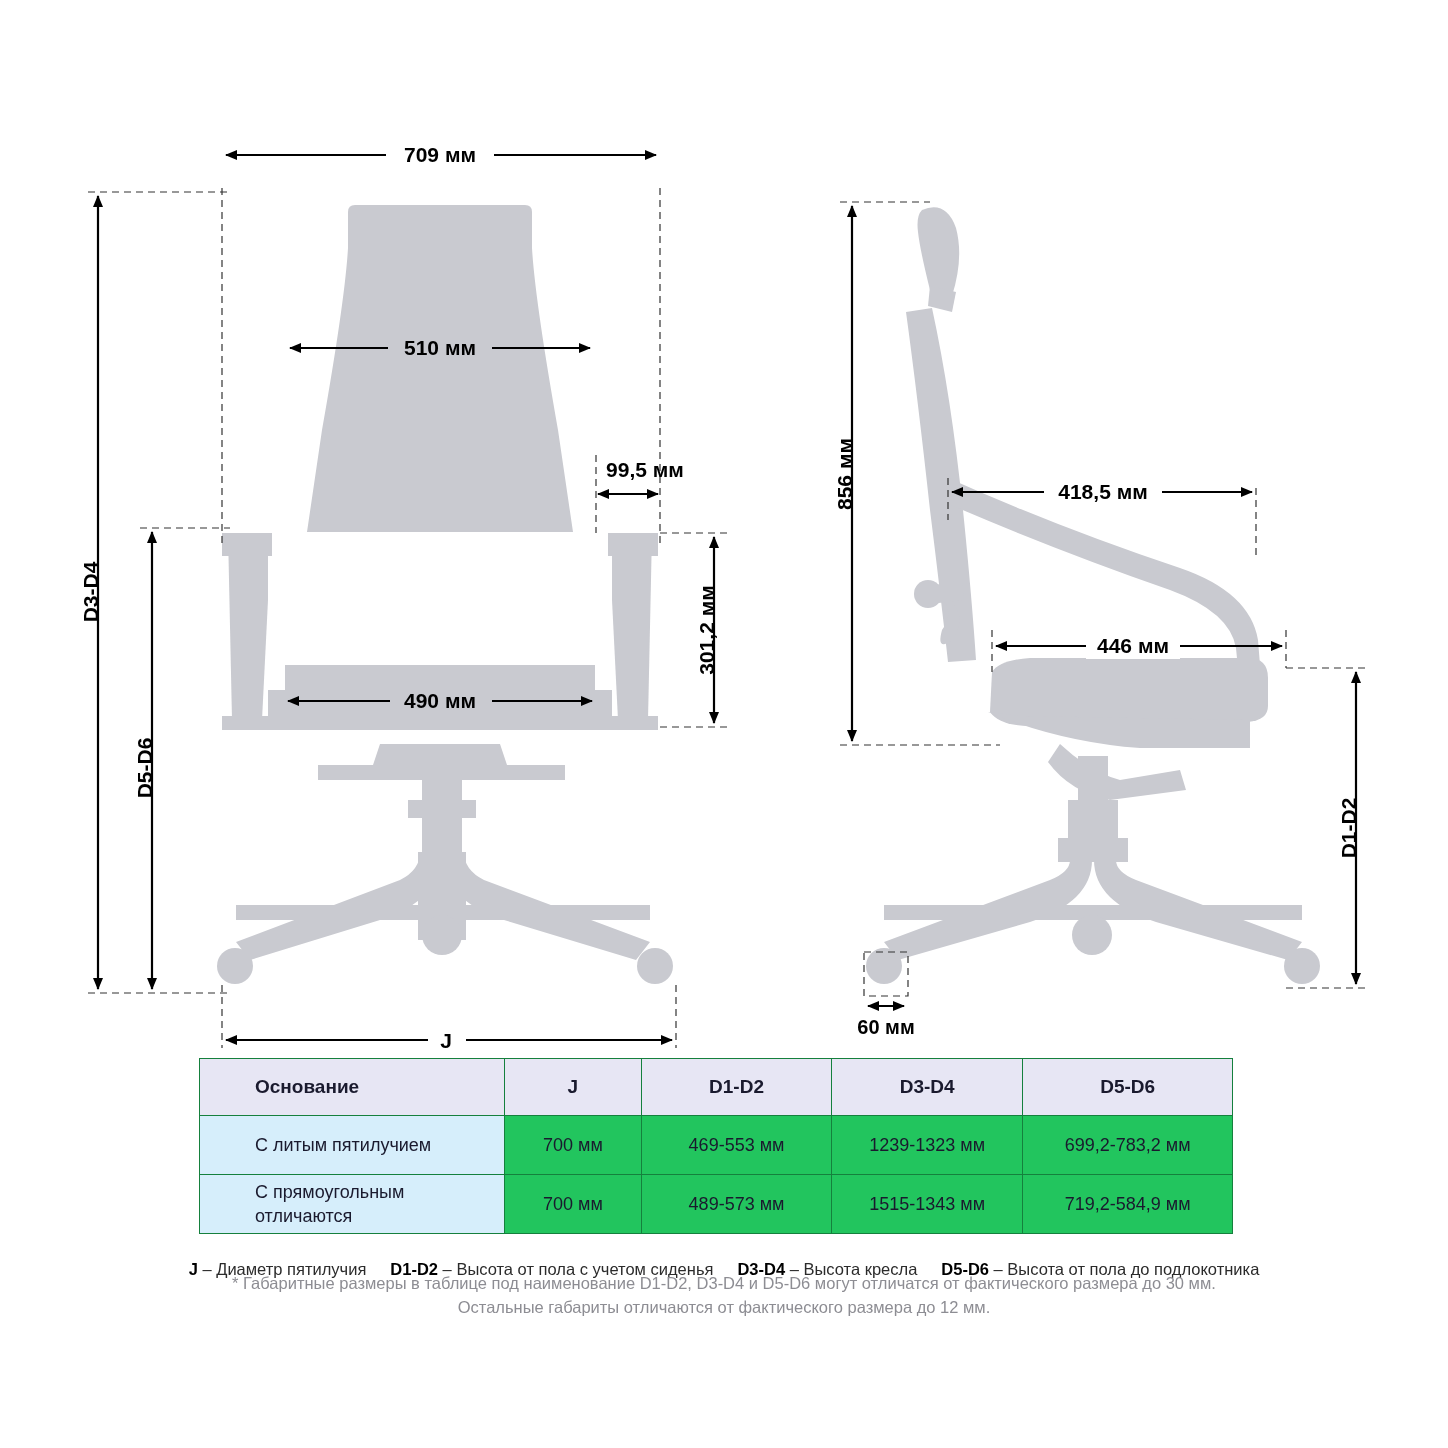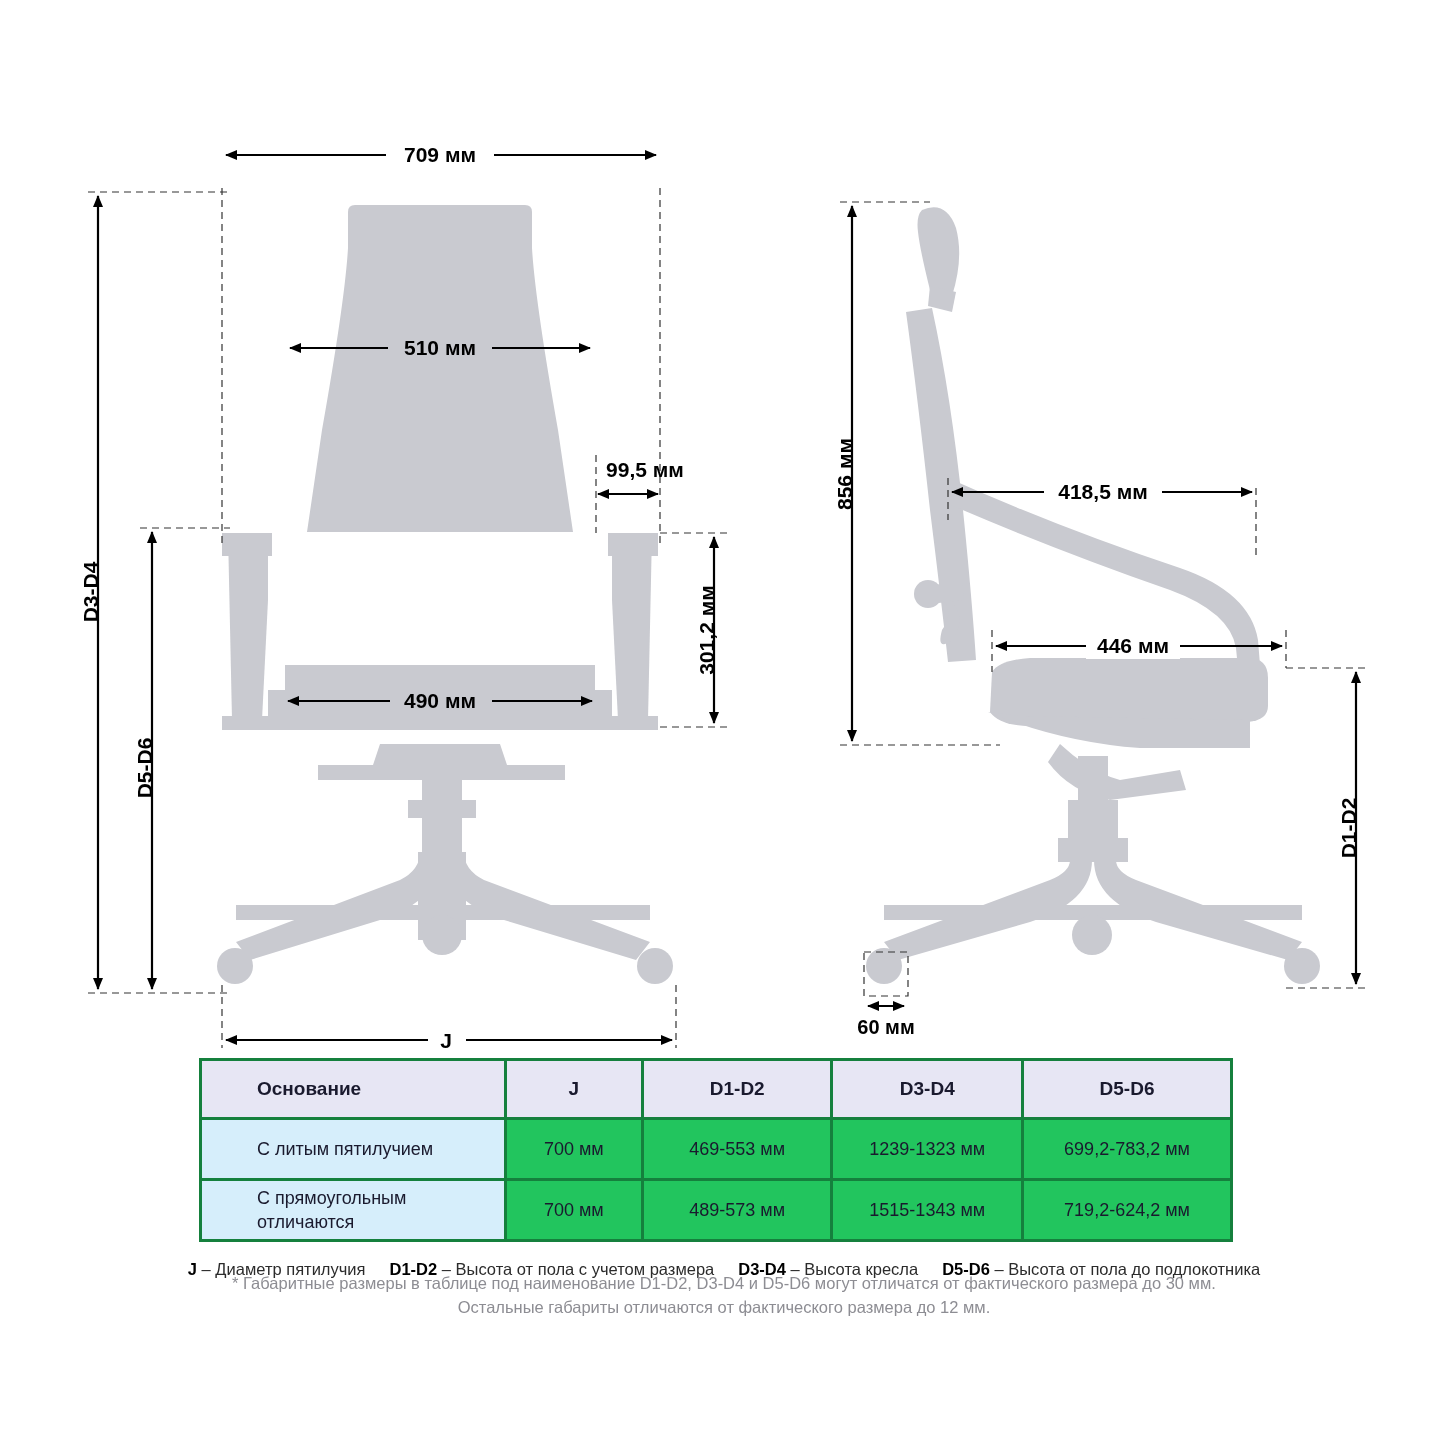--- a/index.html
+++ b/index.html
@@ -49,21 +49,21 @@
     left: 199px;
     top: 1058px;
     width: 1034px;
   }
   table.spec {
     border-collapse: collapse;
     width: 1034px;
     font-family: "Liberation Sans", sans-serif;
   }
   table.spec th, table.spec td {
-    border: 3px solid #15803d;
+    border: 1px solid #15803d;
     text-align: center;
     font-size: 18px;
     color: #1a1a2e;
     margin-left: 20px;
   }
   table.spec thead th {
     background: #e7e6f4;
     font-weight: bold;
     height: 54px;
     font-size: 19px;
@@ -273,28 +273,28 @@
           <td>700 мм</td>
           <td>469-553 мм</td>
           <td>1239-1323 мм</td>
           <td>699,2-783,2 мм</td>
         </tr>
         <tr>
           <td class="rowhead">С прямоугольным отличаются</td>
           <td>700 мм</td>
           <td>489-573 мм</td>
           <td>1515-1343 мм</td>
-          <td>719,2-624,2 мм</td>
+          <td>719,2-584,9 мм</td>
         </tr>
       </tbody>
     </table>
   </div>
 
   <div id="legend">
-    <span class="seg"><span class="code">J</span><span> – Диаметр пятилучия</span></span><span class="seg"><span class="code">D1-D2</span><span> – Высота от пола с учетом размера</span></span><span class="seg"><span class="code">D3-D4</span><span> – Высота кресла</span></span><span class="seg"><span class="code">D5-D6</span><span> – Высота от пола до подлокотника</span></span>
+    <span class="seg"><span class="code">J</span><span> – Диаметр пятилучия</span></span><span class="seg"><span class="code">D1-D2</span><span> – Высота от пола с учетом сиденья</span></span><span class="seg"><span class="code">D3-D4</span><span> – Высота кресла</span></span><span class="seg"><span class="code">D5-D6</span><span> – Высота от пола до подлокотника</span></span>
   </div>
 
   <div id="footnotes">
     <div>* Габаритные размеры в таблице под наименование D1-D2, D3-D4 и D5-D6 могут отличатся от фактического размера до 30 мм.</div>
     <div>Остальные габариты отличаются от фактического размера до 12 мм.</div>
   </div>
 
 </div>
 
 </body></html>

